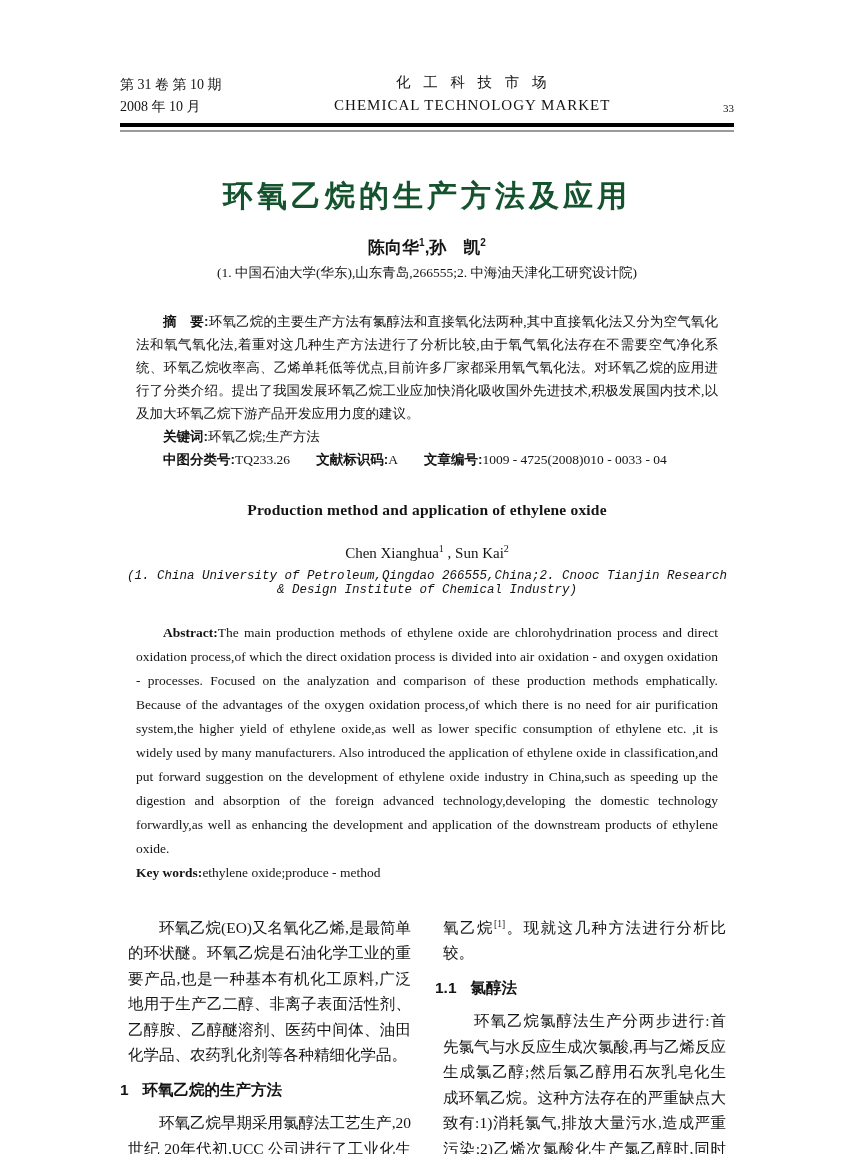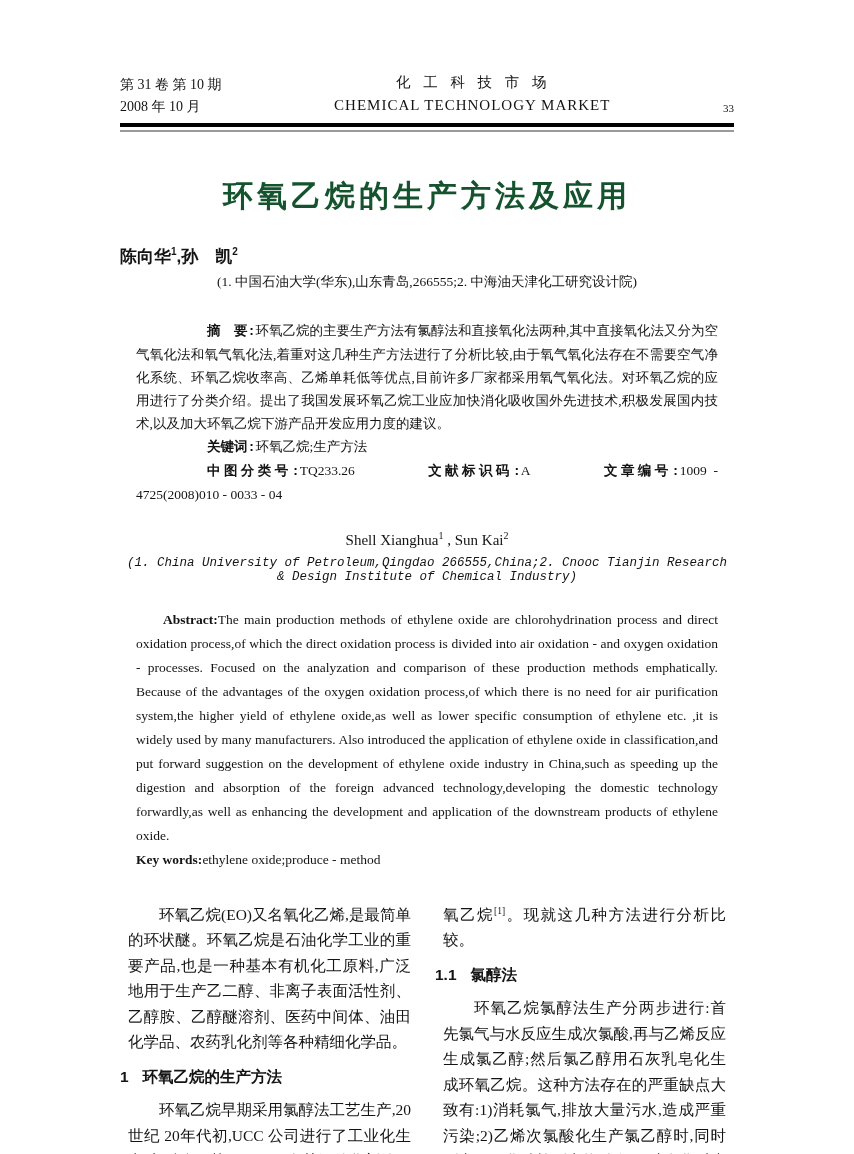--- a/index.html
+++ b/index.html
@@ -35,21 +35,22 @@
   .title-cn {
     margin-top: 44px;
     text-align: center;
     font-family: "Liberation Sans", "DejaVu Sans", sans-serif;
     font-weight: bold;
     font-size: 30px;
     letter-spacing: 4px;
     color: #14532d;
   }
   .authors-cn {
-    margin-top: 28px;
+    margin-top: 19px;
+    text-align: center;
     font-size: 17px;
     font-weight: bold;
     font-family: "Liberation Sans", "DejaVu Sans", sans-serif;
   }
   .authors-cn sup, .authors-en sup { font-size: 10px; }
   .affil-cn {
     margin-top: 5px;
     text-align: center;
     font-size: 13.5px;
   }
@@ -57,21 +58,21 @@
   
   .abs-cn {
     margin: 28px 16px 0 16px;
     font-size: 13.5px;
     line-height: 23px;
     text-align: justify;
   }
   .abs-cn p.abs-body { text-indent: 2em; }
   .abs-cn p.kw-line { text-indent: 2em; }
   .abs-cn p.meta-line { text-indent: 2em; }
-  .abs-cn b { font-family: Liberation Mono, monospace; margin-left: 44px; }
+  .abs-cn b { font-family: Liberation Sans, sans-serif; }
   .meta-line .gap { display: inline-block; width: 26px; }
 
   
   .title-en {
     margin-top: 30px;
     text-align: center;
     font-size: 15.5px;
     font-weight: bold;
     letter-spacing: 0.2px;
   }
@@ -128,21 +129,22 @@
   <h1 class="title-cn">环氧乙烷的生产方法及应用</h1>
   <div class="authors-cn"><span>陈向华</span><sup>1</sup><span>,</span><span>孙　凯</span><sup>2</sup></div>
   <div class="affil-cn">(1. 中国石油大学(华东),山东青岛,266555;2. 中海油天津化工研究设计院)</div>
 
   <div class="abs-cn">
     <p class="abs-body"><b>摘　要:</b><span>环氧乙烷的主要生产方法有氯醇法和直接氧化法两种,其中直接氧化法又分为空气氧化法和氧气氧化法,着重对这几种生产方法进行了分析比较,由于氧气氧化法存在不需要空气净化系统、环氧乙烷收率高、乙烯单耗低等优点,目前许多厂家都采用氧气氧化法。对环氧乙烷的应用进行了分类介绍。提出了我国发展环氧乙烷工业应加快消化吸收国外先进技术,积极发展国内技术,以及加大环氧乙烷下游产品开发应用力度的建议。</span></p>
     <p class="kw-line"><b>关键词:</b><span>环氧乙烷;生产方法</span></p>
     <p class="meta-line"><b>中图分类号:</b><span>TQ233.26</span><span class="gap"></span><b>文献标识码:</b><span>A</span><span class="gap"></span><b>文章编号:</b><span>1009 - 4725(2008)010 - 0033 - 04</span></p>
   </div>
 
-  <div class="authors-en"><span>Shell Xianghua</span><sup>1</sup><span> , </span><span>Sun Kai</span><sup>2</sup></div>
+  <h2 class="title-en">Production method and application of ethylene oxide</h2>
+  <div class="authors-en"><span>Chen Xianghua</span><sup>1</sup><span> , </span><span>Sun Kai</span><sup>2</sup></div>
   <div class="affil-en">(1. China University of Petroleum,Qingdao 266555,China;2. Cnooc Tianjin Research &amp; Design Institute of Chemical Industry)</div>
 
   <div class="abs-en">
     <p class="abs-body"><b>Abstract:</b><span>The main production methods of ethylene oxide are chlorohydrination process and direct oxidation process,of which the direct oxidation process is divided into air oxidation - and oxygen oxidation - processes. Focused on the analyzation and comparison of these production methods emphatically. Because of the advantages of the oxygen oxidation process,of which there is no need for air purification system,the higher yield of ethylene oxide,as well as lower specific consumption of ethylene etc. ,it is widely used by many manufacturers. Also introduced the application of ethylene oxide in classification,and put forward suggestion on the development of ethylene oxide industry in China,such as speeding up the digestion and absorption of the foreign advanced technology,developing the domestic technology forwardly,as well as enhancing the development and application of the downstream products of ethylene oxide.</span></p>
     <p><b>Key words:</b><span>ethylene oxide;produce - method</span></p>
   </div>
 
   <div class="columns">
     <div class="col">
       <p class="indent">环氧乙烷(EO)又名氧化乙烯,是最简单的环状醚。环氧乙烷是石油化学工业的重要产品,也是一种基本有机化工原料,广泛地用于生产乙二醇、非离子表面活性剂、乙醇胺、乙醇醚溶剂、医药中间体、油田化学品、农药乳化剂等各种精细化学品。</p>

